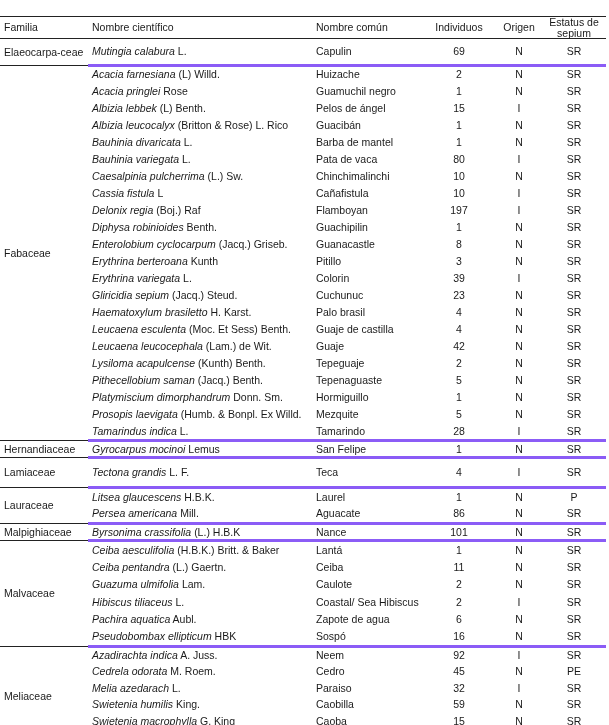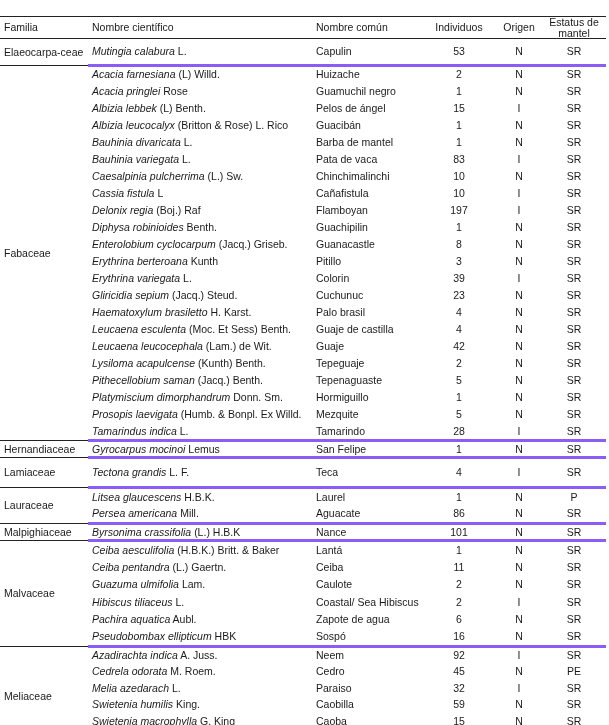--- a/index.html
+++ b/index.html
@@ -47,29 +47,29 @@
       <col class="c-ori">
       <col class="c-est">
   </colgroup>
   <thead>
     <tr>
       <th>Familia</th>
       <th>Nombre científico</th>
       <th>Nombre común</th>
       <th class="c">Individuos</th>
       <th class="c">Origen</th>
-      <th class="c">Estatus de mantel</th>
+      <th class="c">Estatus de sepium</th>
     </tr>
   </thead>
   <tbody id="tbody">
       <tr class="grp-end" style="height: 27px;">
         <td class="fam grp" rowspan="1">Elaeocarpa-ceae</td>
         <td class="sci"><i>Mutingia calabura</i> <span>L.</span></td>
         <td>Capulin</td>
-        <td class="c">53</td>
+        <td class="c">69</td>
         <td class="c">N</td>
         <td class="c">SR</td>
       </tr>
       <tr style="height: 17.05px;">
         <td class="fam grp" rowspan="22">Fabaceae</td>
         <td class="sci"><i>Acacia farnesiana</i> <span>(L) Willd.</span></td>
         <td>Huizache</td>
         <td class="c">2</td>
         <td class="c">N</td>
         <td class="c">SR</td>
@@ -98,21 +98,21 @@
       <tr style="height: 17.05px;">
         <td class="sci"><i>Bauhinia divaricata</i> <span>L.</span></td>
         <td>Barba de mantel</td>
         <td class="c">1</td>
         <td class="c">N</td>
         <td class="c">SR</td>
       </tr>
       <tr style="height: 17.05px;">
         <td class="sci"><i>Bauhinia variegata</i> <span>L.</span></td>
         <td>Pata de vaca</td>
-        <td class="c">83</td>
+        <td class="c">80</td>
         <td class="c">I</td>
         <td class="c">SR</td>
       </tr>
       <tr style="height: 17.05px;">
         <td class="sci"><i>Caesalpinia pulcherrima</i> <span>(L.) Sw.</span></td>
         <td>Chinchimalinchi</td>
         <td class="c">10</td>
         <td class="c">N</td>
         <td class="c">SR</td>
       </tr>

